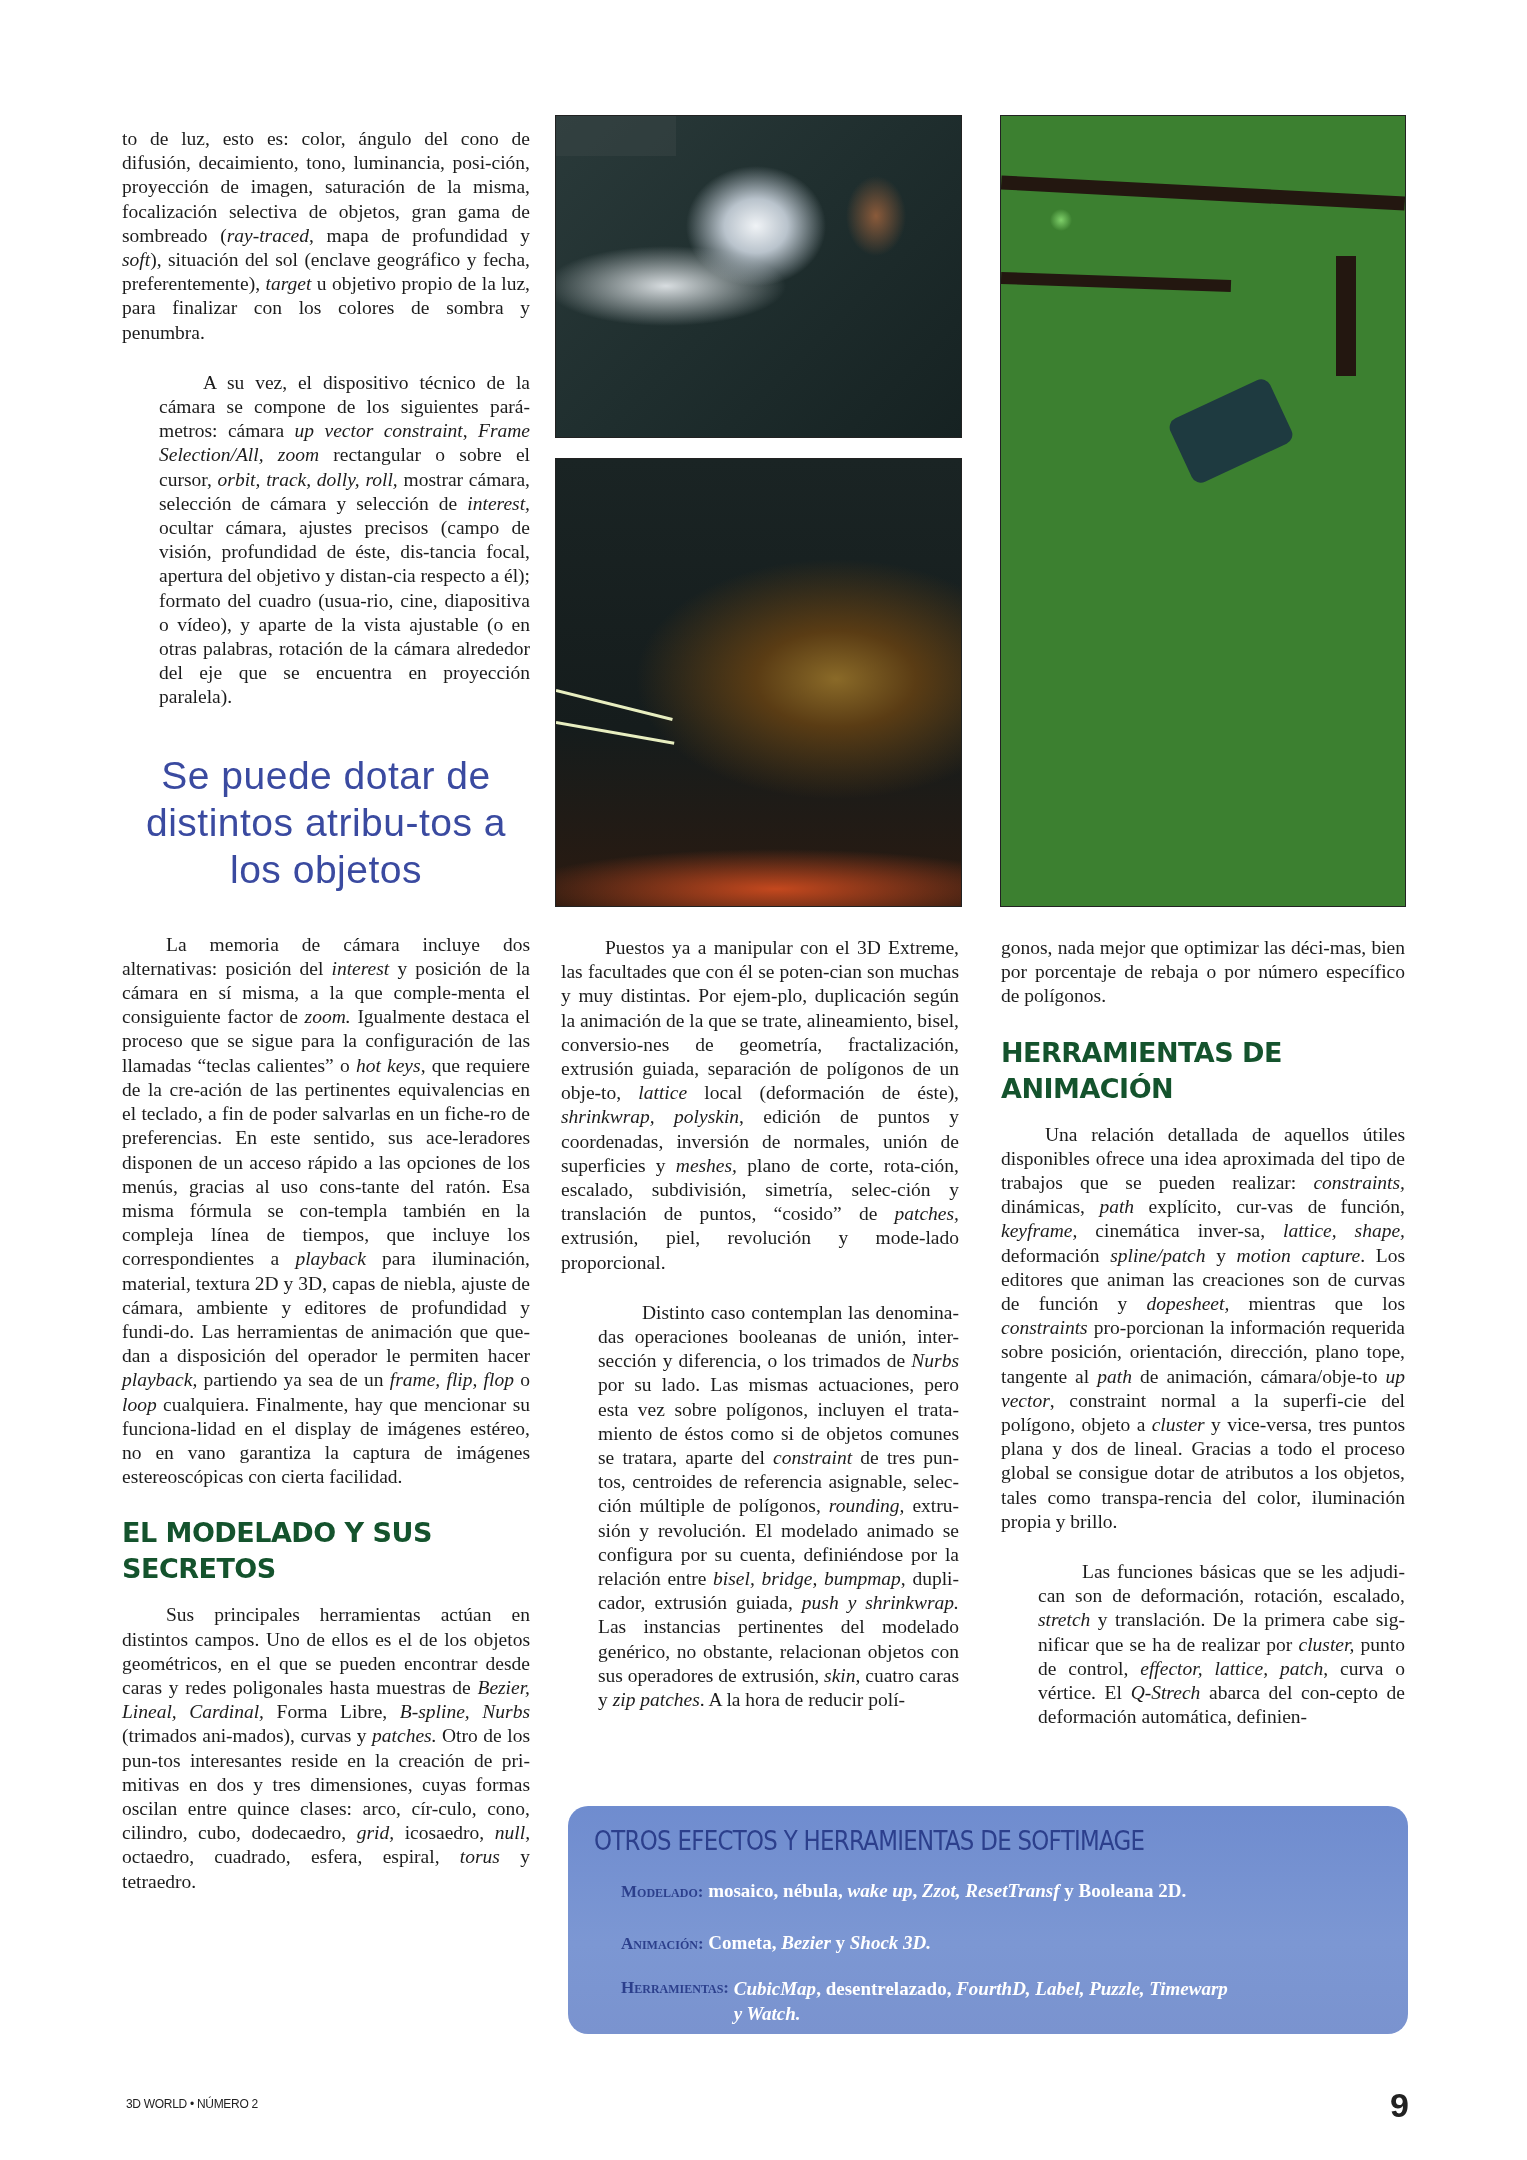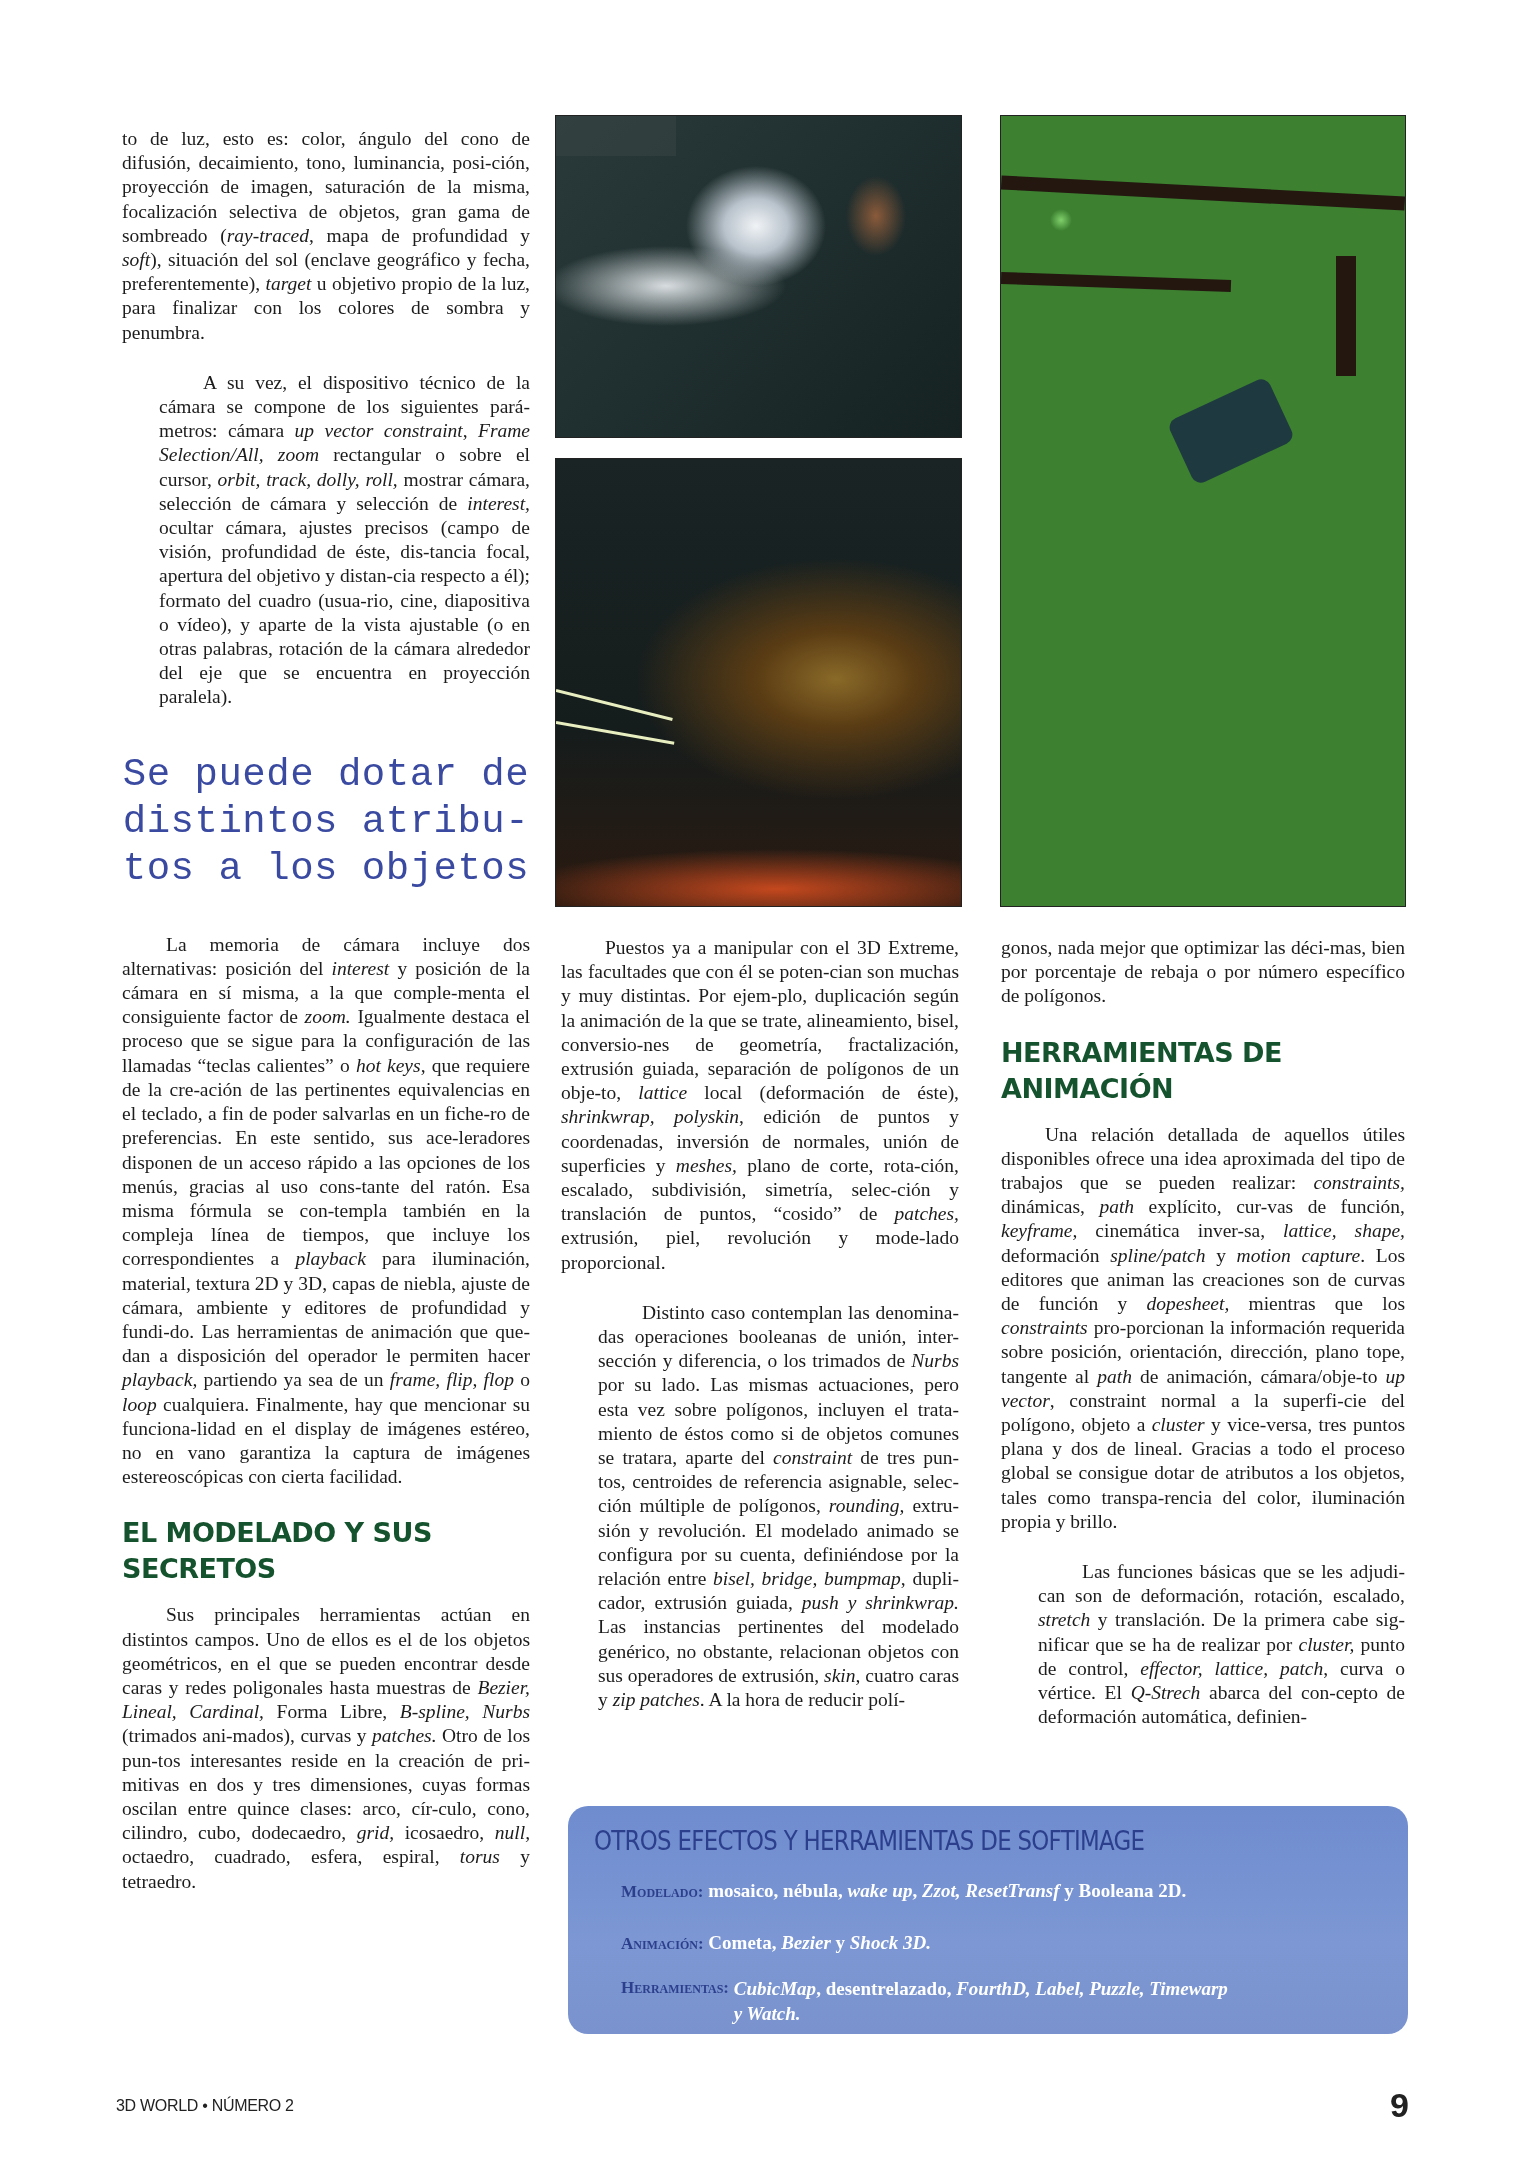--- a/index.html
+++ b/index.html
@@ -7,21 +7,21 @@
          font-family: "Liberation Serif", "DejaVu Serif", serif; color: #1c1c1c; }
   .col { position: absolute; font-size: 19.5px; line-height: 24.2px; text-align: justify;
          hyphens: manual; }
   .col p { margin: 0; }
   .col p.indent { text-indent: 44px; }
   .col p + p { margin-top: 24px; margin-left: 37px; }
   #col-left { left: 122px; top: 127px; width: 408px; }
   #col-mid { left: 561px; top: 936px; width: 398px; }
   #col-right { left: 1001px; top: 936px; width: 404px; }
   i { font-style: italic; }
-  .pullquote { font-family: Liberation Mono, monospace; color: #3a4aa0; font-size: 39px;
+  .pullquote { font-family: Liberation Sans, sans-serif; color: #3a4aa0; font-size: 39px;
                line-height: 47px; text-align: center; margin: 42px 0 40px 0; font-weight: normal; letter-spacing: 0.5px; }
   .section-head { font-family: "DejaVu Sans", sans-serif; color: #14532d; font-weight: bold;
                   font-size: 27px; line-height: 36px; margin: 26px 0 16px 0; text-align: left; letter-spacing: -0.5px; }
   .photo { position: absolute; overflow: hidden; border: 1px solid #222; }
   #photo-ghost { left: 555px; top: 115px; width: 405px; height: 321px;
      background:
        radial-gradient(ellipse 70px 60px at 200px 110px, #f0f3f6 0%, #b9c3cc 45%, rgba(80,95,100,0) 100%),
        radial-gradient(ellipse 120px 40px at 110px 170px, #d8dde0 0%, rgba(120,130,135,0) 100%),
        radial-gradient(ellipse 30px 40px at 320px 100px, #8a5a3a 0%, rgba(60,40,30,0) 100%),
        linear-gradient(135deg, #2a3a3a 0%, #1f2e2e 50%, #162222 100%); }
@@ -40,22 +40,22 @@
        linear-gradient(170deg, #3a2214 0%, #8a4a22 22%, #a0582a 45%, #6a3a1c 70%, #8a3a20 100%); }
   .photo .beam { position: absolute; background: #231710; }
   .sidebar-box { position: absolute; left: 568px; top: 1806px; width: 840px; height: 228px;
                  background: linear-gradient(180deg, #6f8ccf 0%, #7c97d3 60%, #7a93cf 100%);
                  font-family: "Liberation Serif", serif; border-radius: 20px; }
   .sidebar-title { position: absolute; left: 26px; top: 20px; font-family: "DejaVu Sans", sans-serif;
                    font-size: 26px; color: #2c3f8c; letter-spacing: -0.8px; font-weight: normal; transform: scaleX(0.88); transform-origin: left; }
   .sidebar-row { position: absolute; left: 26px; font-size: 19px; color: #ffffff; font-weight: bold; }
   .sidebar-row .lbl { color: #2c3f8c; font-variant: small-caps; font-weight: bold; font-size: 17px; margin-left: 27px; }
   .sidebar-row .cont { display: inline-block; }
-  .footer-left { position: absolute; left: 116px; top: 2097px; font-family: "Liberation Sans", sans-serif;
-                 font-size: 16px; color: #222; letter-spacing: -0.3px; }
+  .footer-left { position: absolute; left: 126px; top: 2097px; font-family: "Liberation Sans", sans-serif;
+                 font-size: 12px; color: #222; letter-spacing: -0.3px; }
   .footer-right { position: absolute; left: 1390px; top: 2086px; font-family: "Liberation Sans", sans-serif;
                   font-size: 34px; font-weight: bold; color: #222; }
 </style>
 </head>
 <body>
 
 <div class="col" id="col-left">
   <p><span>to de luz, esto es: color, ángulo del cono de difusión, decaimiento, tono, luminancia, posi-ción, proyección de imagen, saturación de la misma, focalización selectiva de objetos, gran gama de sombreado (</span><i>ray-traced</i><span>, mapa de profundidad y </span><i>soft</i><span>), situación del sol (enclave geográfico y fecha, preferentemente), </span><i>target</i><span> u objetivo propio de la luz, para finalizar con los colores de sombra y penumbra.</span></p>
   <p class="indent" style="margin-top:26px"><span>A su vez, el dispositivo técnico de la cámara se compone de los siguientes pará-metros: cámara </span><i>up vector constraint</i><span>, </span><i>Frame Selection/All, zoom</i><span> rectangular o sobre el cursor, </span><i>orbit, track, dolly, roll,</i><span> mostrar cámara, selección de cámara y selección de </span><i>interest,</i><span> ocultar cámara, ajustes precisos (campo de visión, profundidad de éste, dis-tancia focal, apertura del objetivo y distan-cia respecto a él); formato del cuadro (usua-rio, cine, diapositiva o vídeo), y aparte de la vista ajustable (o en otras palabras, rotación de la cámara alrededor del eje que se encuentra en proyección paralela).</span></p>
   <div class="pullquote">Se puede dotar de distintos atribu-tos a los objetos</div>

